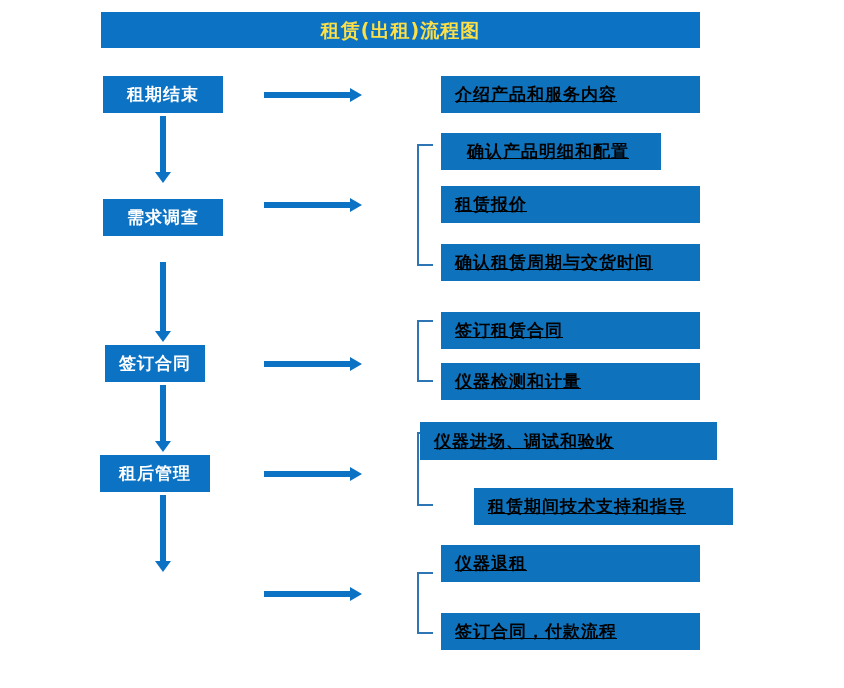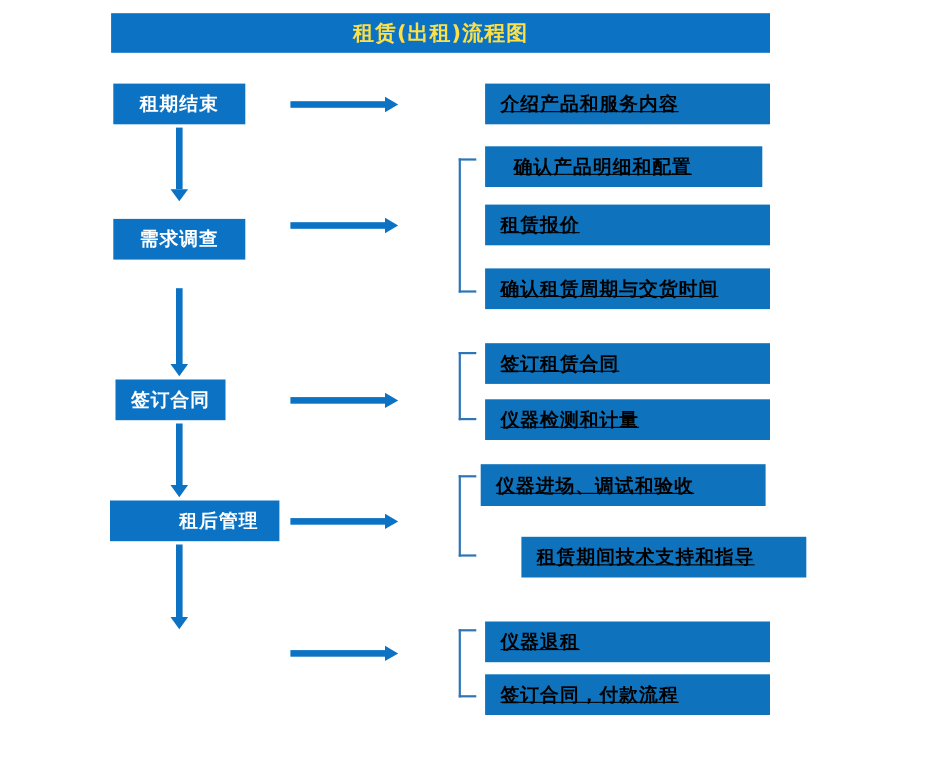--- a/index.html
+++ b/index.html
@@ -127,21 +127,21 @@
 <div id="canvas">
 
   <div class="title-bar">租赁(出租)流程图</div>
 
   <div class="stage-box" style="left:103px; top:76px; width:120px; height:37px;">租期结束</div>
 
   <div class="stage-box" style="left:103px; top:199px; width:120px; height:37px;">需求调查</div>
 
   <div class="stage-box" style="left:105px; top:345px; width:100px; height:37px;">签订合同</div>
 
-  <div class="stage-box" style="left:100px; top:455px; width:110px; height:37px;padding-left:44px;">租后管理</div>
+  <div class="stage-box" style="left:100px; top:455px; width:110px; height:37px;">租后管理</div>
 
 
   <div class="v-arrow" style="left:155px; top:116px; height:67px;">
     <div class="shaft" style="height:56px;"></div>
     <div class="head" style="top:56px;"></div>
   </div>
 
   <div class="v-arrow" style="left:155px; top:262px; height:80px;">
     <div class="shaft" style="height:69px;"></div>
     <div class="head" style="top:69px;"></div>
@@ -185,31 +185,31 @@
   <div class="bracket" style="left:417px; top:144px; width:16px; height:122px;"></div>
 
   <div class="bracket" style="left:417px; top:320px; width:16px; height:62px;"></div>
 
   <div class="bracket" style="left:417px; top:432px; width:16px; height:74px;"></div>
 
   <div class="bracket" style="left:417px; top:572px; width:16px; height:62px;"></div>
 
   <div class="detail-box" style="left:441px; top:76px; width:259px; height:37px;">介绍产品和服务内容</div>
 
-  <div class="detail-box" style="left:441px; top:133px; width:252px; height:37px;padding-left:26px;">确认产品明细和配置</div>
+  <div class="detail-box" style="left:441px; top:133px; width:220px; height:37px;padding-left:26px;">确认产品明细和配置</div>
 
   <div class="detail-box" style="left:441px; top:186px; width:259px; height:37px;">租赁报价</div>
 
   <div class="detail-box" style="left:441px; top:244px; width:259px; height:37px;">确认租赁周期与交货时间</div>
 
   <div class="detail-box" style="left:441px; top:312px; width:259px; height:37px;">签订租赁合同</div>
 
   <div class="detail-box" style="left:441px; top:363px; width:259px; height:37px;">仪器检测和计量</div>
 
-  <div class="detail-box" style="left:437px; top:422px; width:259px; height:38px;text-align:right;">仪器进场、调试和验收</div>
+  <div class="detail-box" style="left:420px; top:422px; width:297px; height:38px;text-align:right;">仪器进场、调试和验收</div>
 
   <div class="detail-box" style="left:441px; top:488px; width:259px; height:37px;margin-left:33px;">租赁期间技术支持和指导</div>
 
-  <div class="detail-box" style="left:441px; top:565px; width:259px; height:37px;">仪器退租</div>
+  <div class="detail-box" style="left:441px; top:545px; width:259px; height:37px;">仪器退租</div>
 
   <div class="detail-box" style="left:441px; top:613px; width:259px; height:37px;">签订合同，付款流程</div>
 
 </div>
 
 </body></html>

